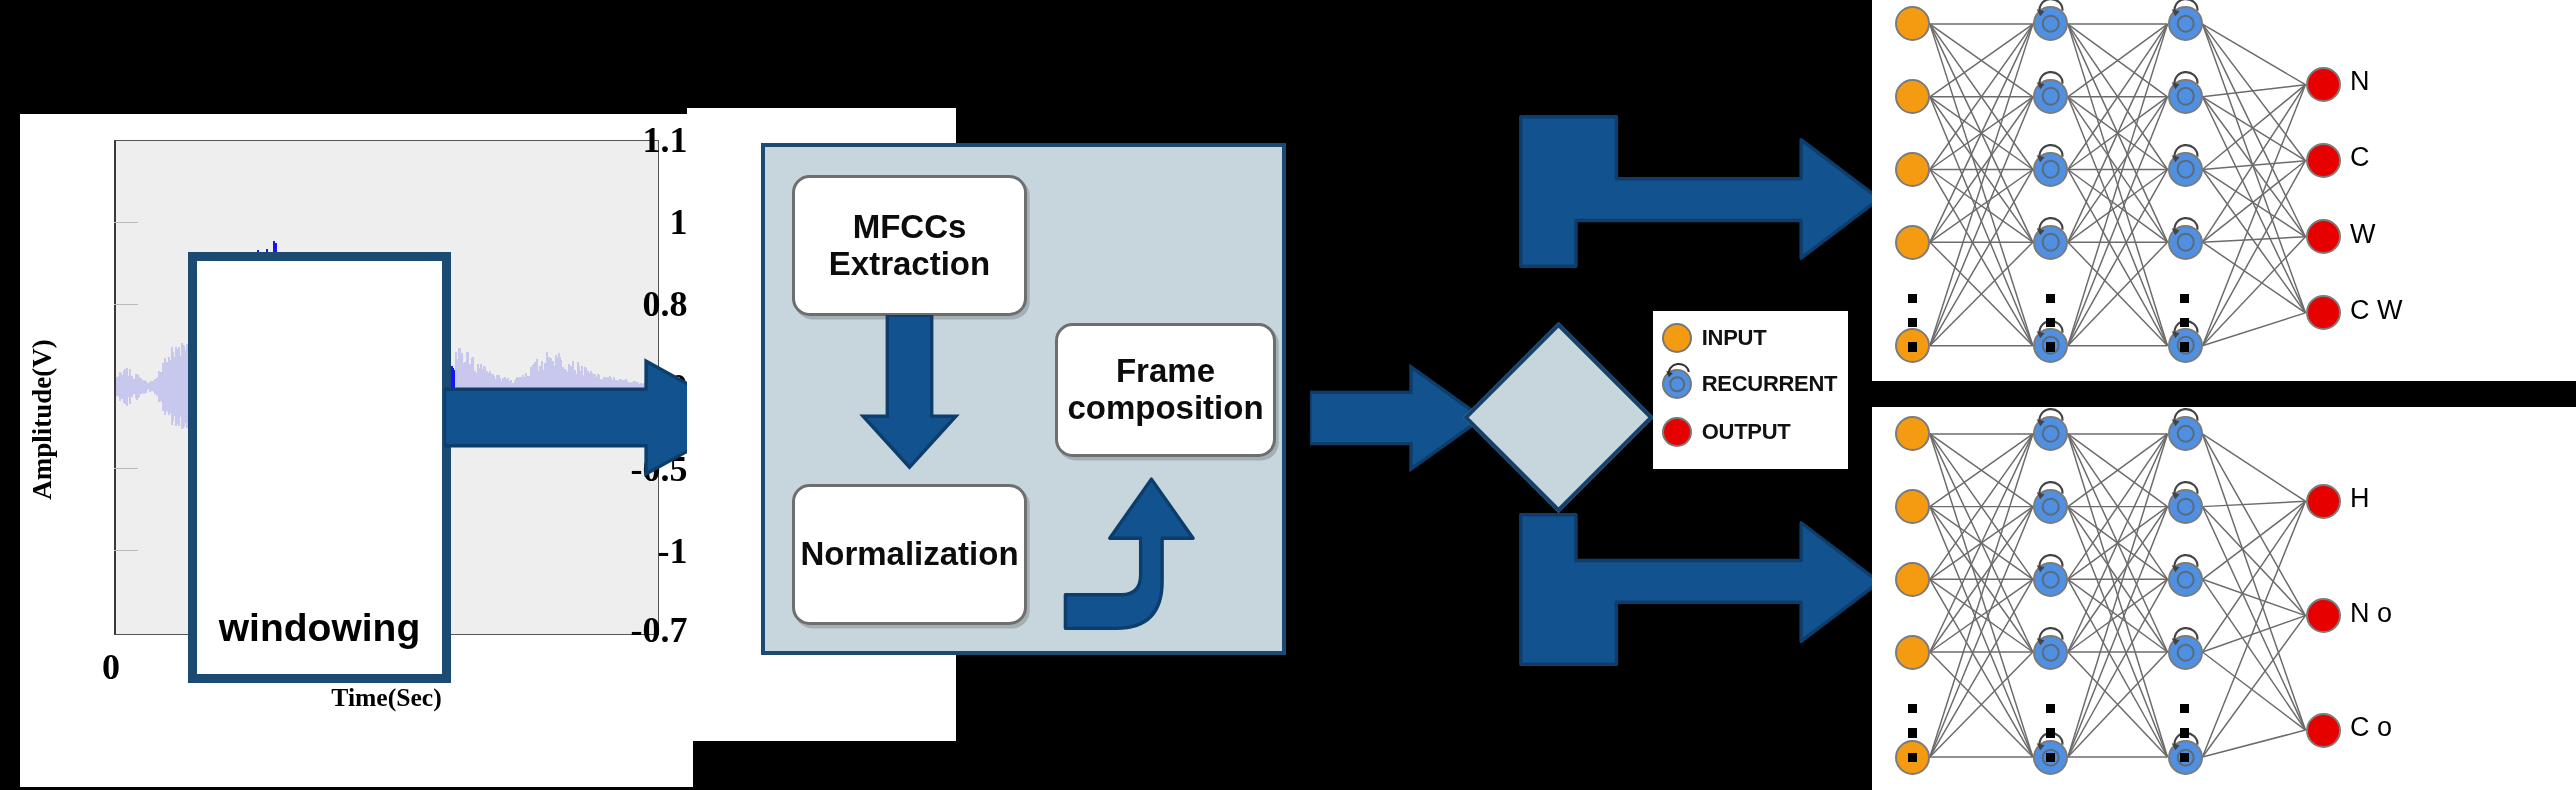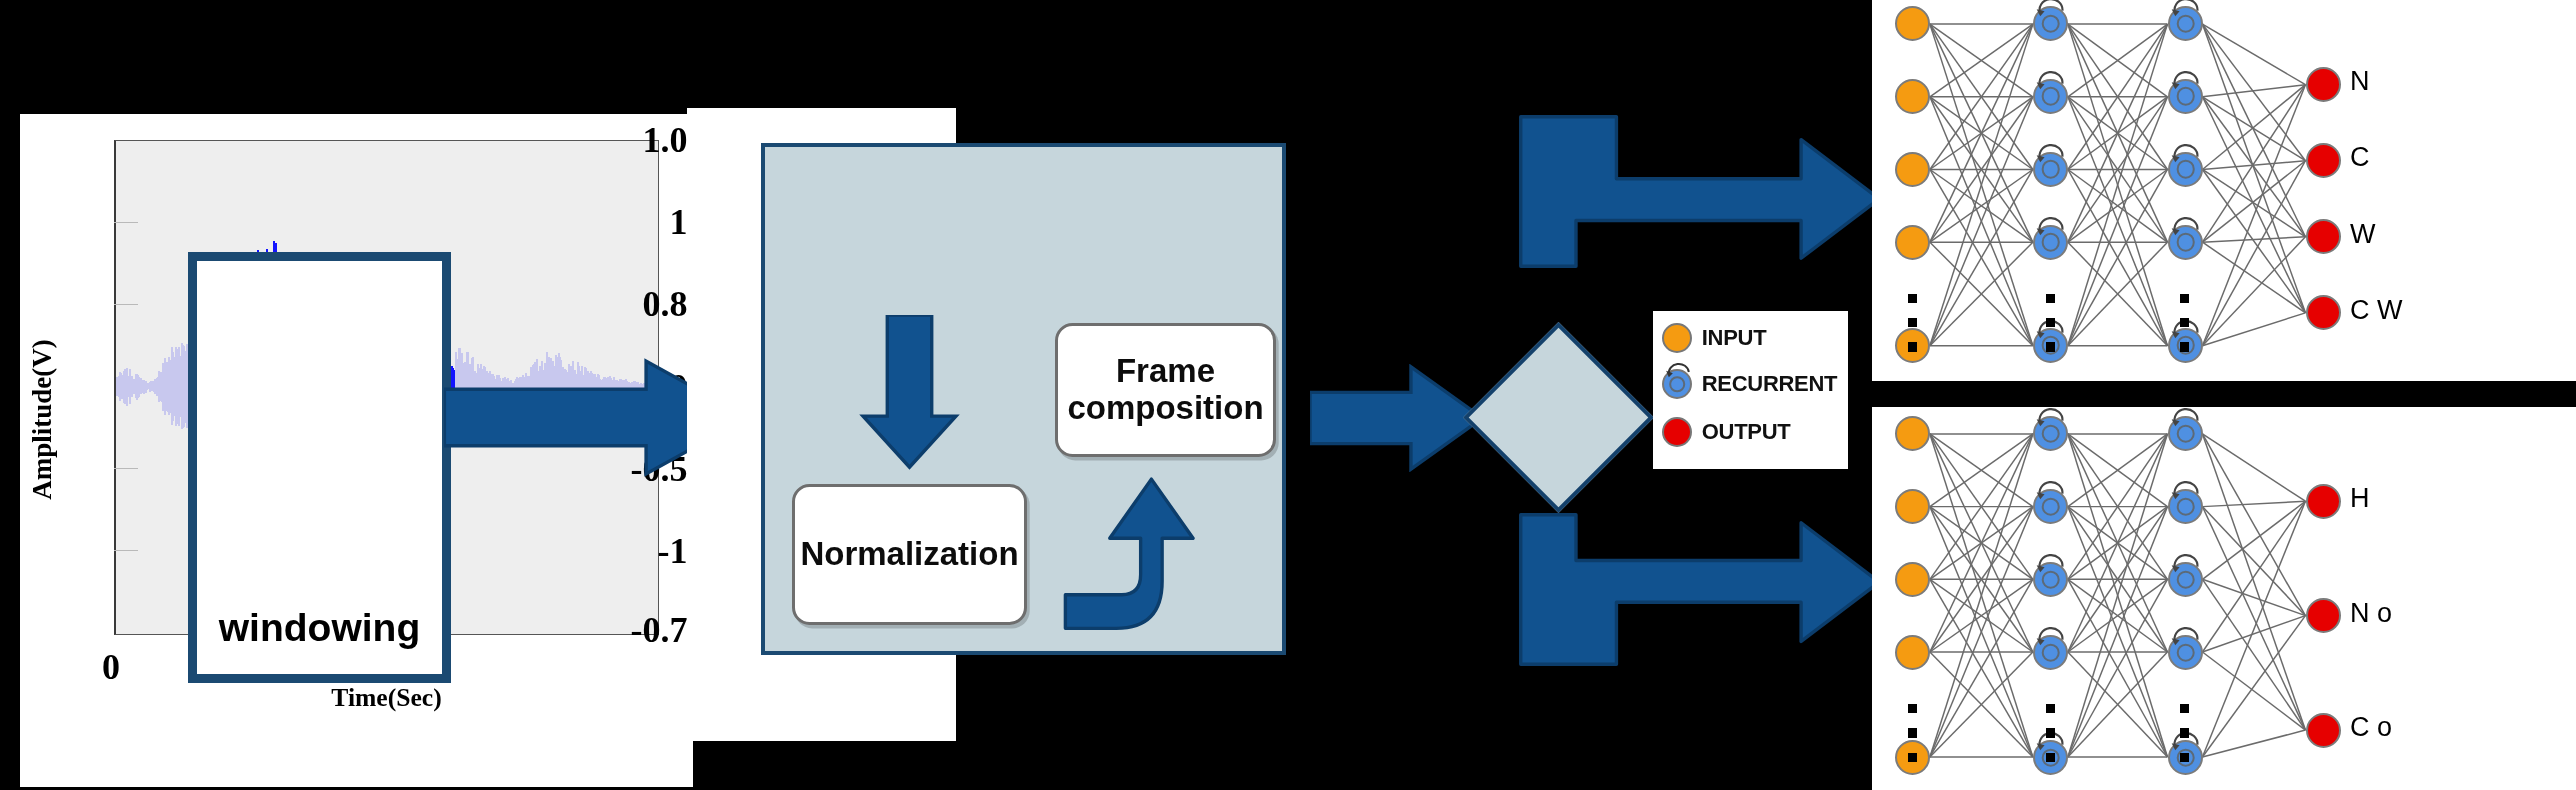--- a/index.html
+++ b/index.html
@@ -581,21 +581,21 @@
       <div class="wavecol" style="left: 533px; background: rgb(200, 200, 238); height: 8.7px; bottom: 242px;"></div>
       <div class="wavecol" style="left: 534px; background: rgb(200, 200, 238); height: 8.2px; bottom: 242px;"></div>
       <div class="wavecol" style="left: 535px; background: rgb(200, 200, 238); height: 7.2px; bottom: 243px;"></div>
       <div class="wavecol" style="left: 537px; background: rgb(200, 200, 238); height: 5.4px; bottom: 244px;"></div>
       <div class="wavecol" style="left: 538px; background: rgb(200, 200, 238); height: 6.3px; bottom: 243px;"></div>
       <div class="wavecol" style="left: 539px; background: rgb(200, 200, 238); height: 6.5px; bottom: 243px;"></div>
       <div class="wavecol" style="left: 540px; background: rgb(200, 200, 238); height: 6.2px; bottom: 243px;"></div>
       <div class="wavecol" style="left: 541px; background: rgb(200, 200, 238); height: 6.2px; bottom: 243px;"></div>
     </div>
 
-  <div class="abs ytick" style="top:8px;width:89px;">1.0</div>
+  <div class="abs ytick" style="top:8px;width:89px;">1.1</div>
   <div class="abs ytick" style="top:90px;width:89px;">1</div>
   <div class="abs ytick" style="top:172px;width:89px;">0.8</div>
   <div class="abs ytick" style="top:255px;width:89px;">0</div>
   <div class="abs ytick" style="top:337px;width:89px;">-0.5</div>
   <div class="abs ytick" style="top:419px;width:89px;">-1</div>
   <div class="abs ytick" style="top:498px;width:89px;">-0.7</div>
 
   <div class="abs" id="ylabel">Amplitude(V)</div>
   <div class="abs xtick" style="left:82px;top:532px;">0</div>
   <div class="abs xtick" style="left:399px;top:532px;">2</div>
@@ -608,20 +608,26 @@
 </div>
 
 <svg class="abs" style="left:444px;top:357px;width:310px;height:121px;" viewBox="0 0 460 180">
   <polygon points="0,48 300,48 300,6 452,90 300,174 300,132 0,132" fill="#11528f" stroke="#0c3d6b" stroke-width="5"></polygon>
 </svg>
 
 <div class="abs panel-white" id="feature-white"></div>
 
 <div class="abs" id="feature-panel">
 
+  <div class="rbox" id="box-mfcc">
+    <div>
+      <div>MFCCs</div>
+      <div>Extraction</div>
+    </div>
+  </div>
 
   <svg class="abs" style="left:94px;top:168px;width:101px;height:155px;" viewBox="0 0 150 230">
     <polygon points="42,0 108,0 108,150 144,150 75,226 6,150 42,150" fill="#11528f" stroke="#0c3d6b" stroke-width="5"></polygon>
   </svg>
 
   <div class="rbox" id="box-norm">
     <div>Normalization</div>
   </div>
 
   <div class="rbox" id="box-frame">

